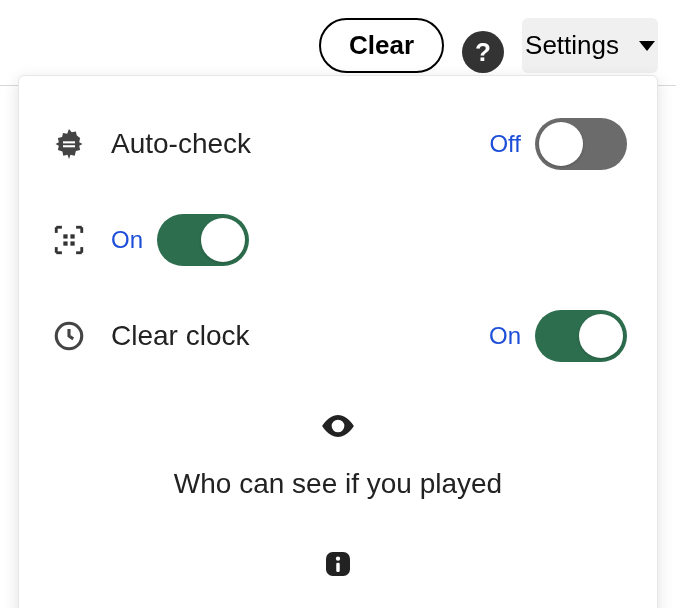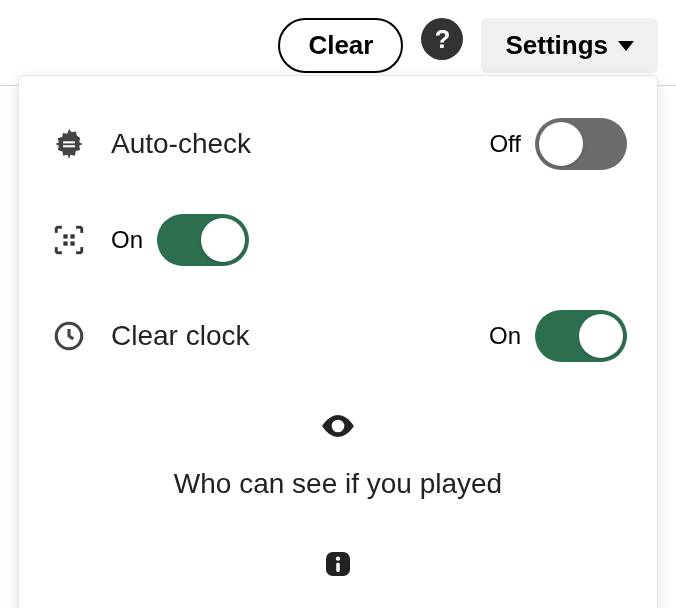--- a/index.html
+++ b/index.html
@@ -9,21 +9,21 @@
     }
     body {
       font-family: -apple-system, BlinkMacSystemFont, "Segoe UI", Helvetica, Arial, sans-serif;
       width: 676px;
       height: 608px;
       background: #ffffff;
       position: relative;
     }
     .toolbar {
       display: flex;
-      align-items: flex-start;
+      align-items: flex-end;
       justify-content: flex-end;
       gap: 18px;
       padding: 18px 18px 12px 18px;
     }
     .clear-button {
       border: 2px solid #000;
       background: #fff;
       border-radius: 999px;
       padding: 10px 28px;
       font-size: 26px;
@@ -40,27 +40,27 @@
       align-items: center;
       justify-content: center;
       font-size: 26px;
       font-weight: 800;
       cursor: pointer;
     }
     .settings-button {
       background: #f0f0f0;
       border: none;
       border-radius: 6px;
-      padding: 12px 24px;
+      padding: 12px 3px;
       font-size: 26px;
-      font-weight: 700;
-      cursor: pointer;
-      display: flex;
-      align-items: center;
-      gap: 10px;
+      font-weight: 400;
+      cursor: pointer;
+      display: flex;
+      align-items: center;
+      gap: 20px;
     }
     .chevron-down {
       width: 0;
       height: 0;
       border-left: 8px solid transparent;
       border-right: 8px solid transparent;
       border-top: 10px solid #000;
     }
     .divider-line {
       height: 1px;
@@ -98,21 +98,21 @@
       color: #222;
       flex: 1;
     }
     .toggle-group {
       display: flex;
       align-items: center;
       gap: 14px;
     }
     .toggle-state {
       font-size: 24px;
-      color: #000000;
+      color: #1d4ed8;
     }
     .toggle {
       width: 92px;
       height: 52px;
       border-radius: 999px;
       position: relative;
       cursor: pointer;
     }
     .toggle-off {
       background: #6b6b6b;

